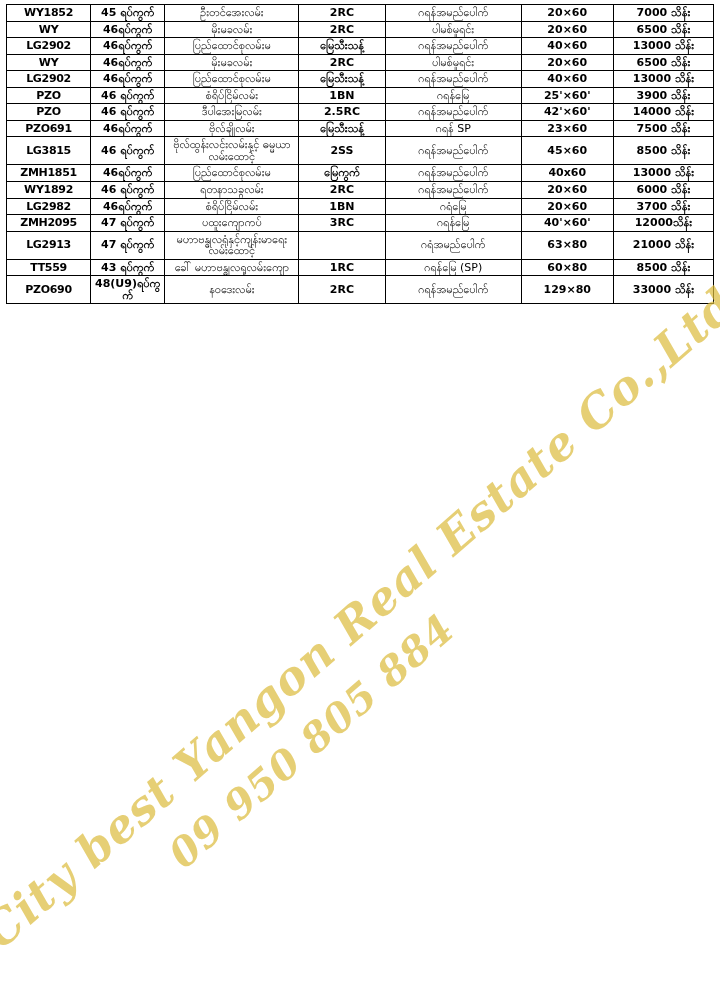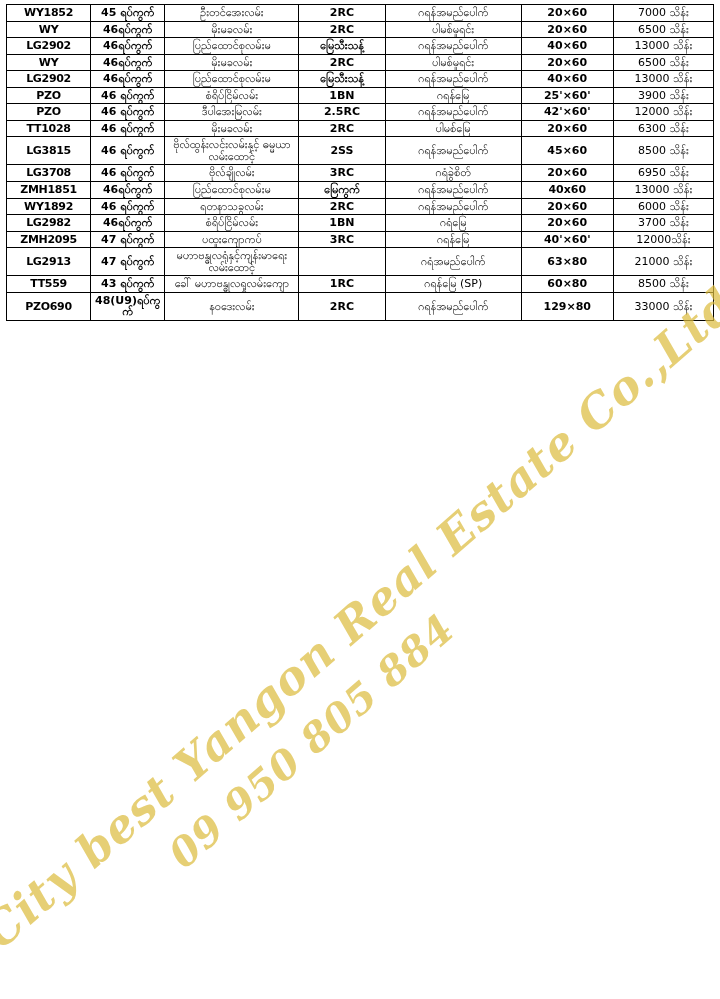--- a/index.html
+++ b/index.html
@@ -57,21 +57,21 @@
   }
   td.c-owner {
     font-size: 11.5px;
     margin-left: 8px;
   }
   td.c-size {
     font-weight: bold;
     font-size: 12px;
   }
   td.c-price {
-    font-weight: normal;
+    font-weight: bold;
     font-size: 12px;
   }
   .watermark {
     position: absolute;
     left: 0;
     top: 0;
     width: 720px;
     height: 999px;
     z-index: 5;
     pointer-events: none;
@@ -171,48 +171,39 @@
           <td class="c-size">25'×60'</td>
           <td class="c-price">3900 သိန်း</td>
         </tr>
         <tr>
           <td class="c-code">PZO</td>
           <td class="c-ward">46 ရပ်ကွက်</td>
           <td class="c-street">ဒီပါအေးမြလမ်း</td>
           <td class="c-type">2.5RC</td>
           <td class="c-owner">ဂရန်အမည်ပေါက်</td>
           <td class="c-size">42'×60'</td>
-          <td class="c-price">12000 သိန်း</td>
-        </tr>
-        <tr>
-          <td class="c-code">TT1028</td>
-          <td class="c-ward">46 ရပ်ကွက်</td>
-          <td class="c-street">မိုးမခလမ်း</td>
-          <td class="c-type">2RC</td>
-          <td class="c-owner">ပါမစ်မြေ</td>
-          <td class="c-size">20×60</td>
-          <td class="c-price">6300 သိန်း</td>
+          <td class="c-price">14000 သိန်း</td>
+        </tr>
+        <tr>
+          <td class="c-code">PZO691</td>
+          <td class="c-ward">46ရပ်ကွက်</td>
+          <td class="c-street">ဗိုလ်ချိုလမ်း</td>
+          <td class="c-type">မြေသီးသန့်</td>
+          <td class="c-owner">ဂရန် SP</td>
+          <td class="c-size">23×60</td>
+          <td class="c-price">7500 သိန်း</td>
         </tr>
         <tr>
           <td class="c-code">LG3815</td>
           <td class="c-ward">46 ရပ်ကွက်</td>
           <td class="c-street">ဗိုလ်ထွန်းလင်းလမ်းနှင့် ဓမ္မယာလမ်းထောင့်</td>
           <td class="c-type">2SS</td>
           <td class="c-owner">ဂရန်အမည်ပေါက်</td>
           <td class="c-size">45×60</td>
           <td class="c-price">8500 သိန်း</td>
-        </tr>
-        <tr>
-          <td class="c-code">LG3708</td>
-          <td class="c-ward">46 ရပ်ကွက်</td>
-          <td class="c-street">ဗိုလ်ချိုလမ်း</td>
-          <td class="c-type">3RC</td>
-          <td class="c-owner">ဂရံခွဲစိတ်</td>
-          <td class="c-size">20×60</td>
-          <td class="c-price">6950 သိန်း</td>
         </tr>
         <tr>
           <td class="c-code">ZMH1851</td>
           <td class="c-ward">46ရပ်ကွက်</td>
           <td class="c-street">ပြည်ထောင်စုလမ်းမ</td>
           <td class="c-type">မြေကွက်</td>
           <td class="c-owner">ဂရန်အမည်ပေါက်</td>
           <td class="c-size">40x60</td>
           <td class="c-price">13000 သိန်း</td>
         </tr>

